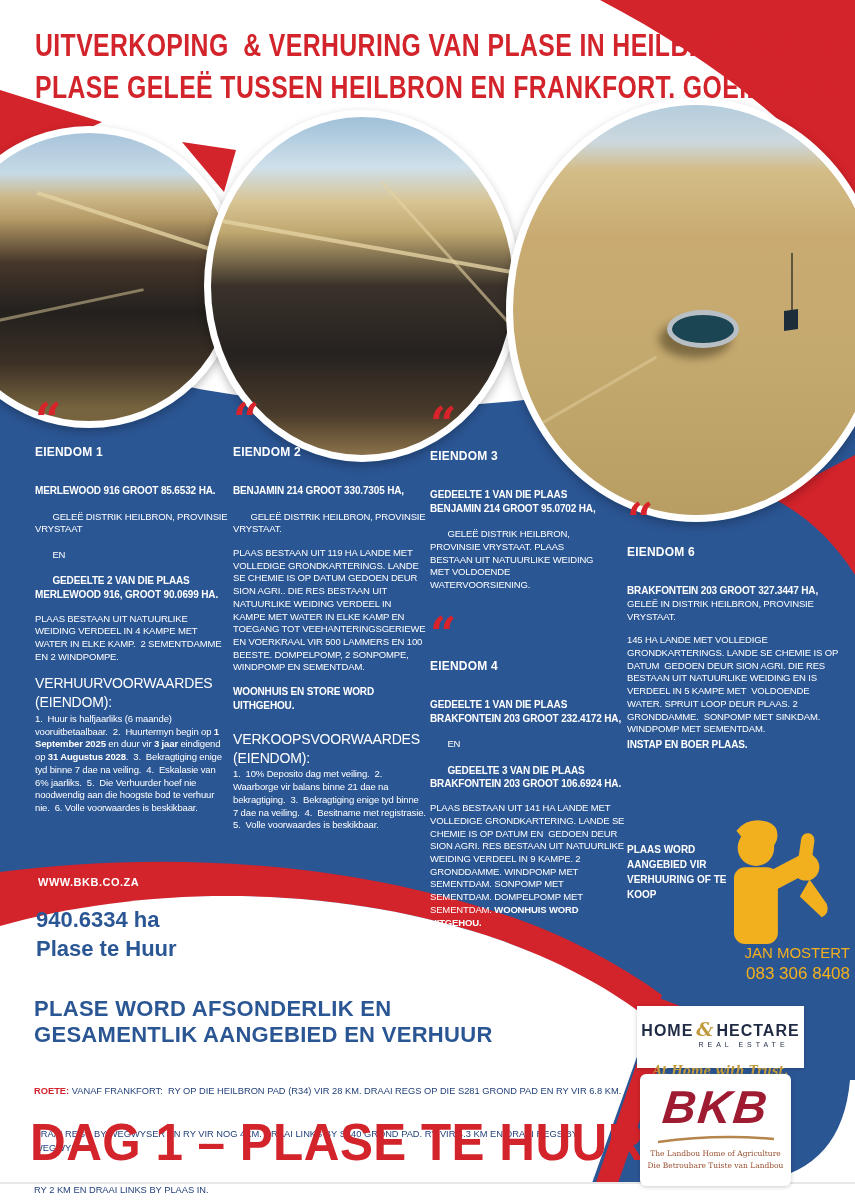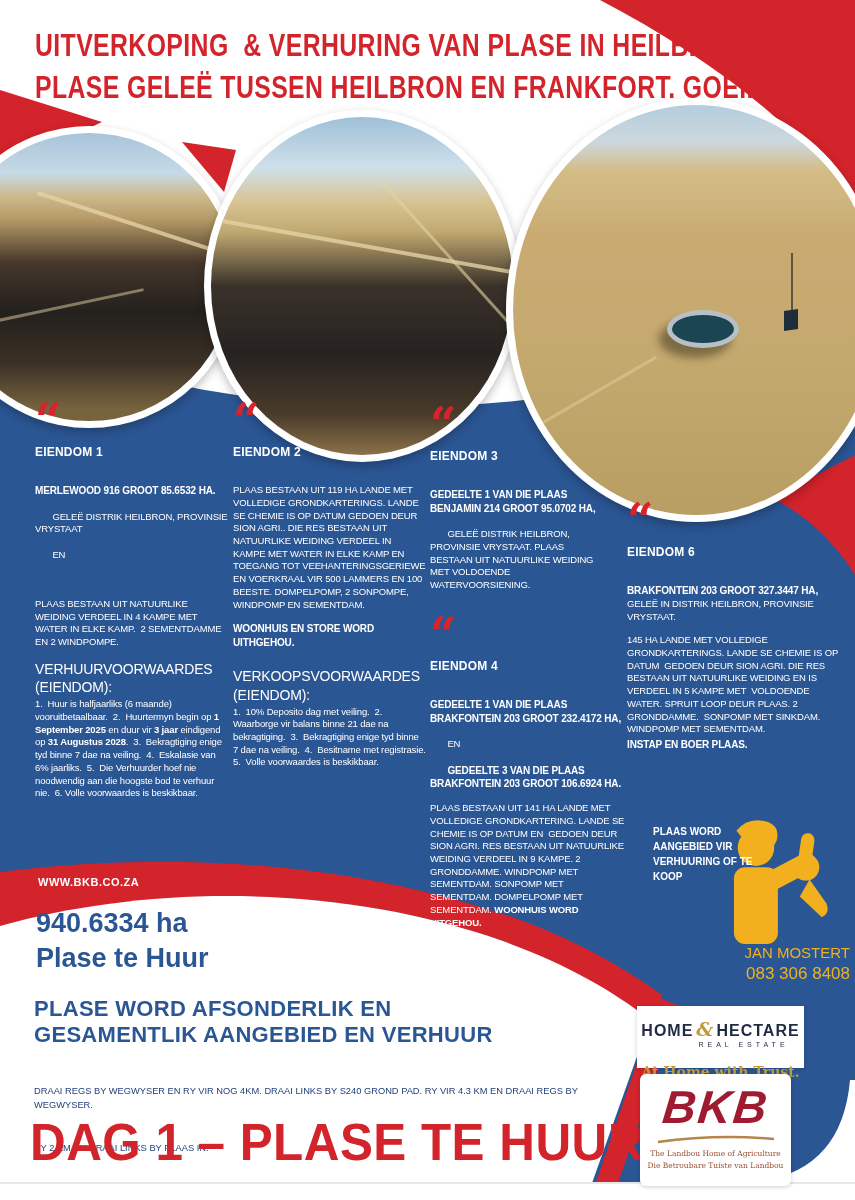--- a/index.html
+++ b/index.html
@@ -21,44 +21,44 @@
   .col{position:absolute;color:#fff;font-size:9.5px;line-height:1.34;letter-spacing:-.15px;z-index:2;}
   .col p{margin:0 0 11px 0;}
   .quote{display:block;font-family:"DejaVu Serif",serif;font-weight:700;color:#D8232A;font-size:46px;
          line-height:.55;height:24px;letter-spacing:-3px;}
   .plabel{font-weight:700;font-size:12px;letter-spacing:.2px;margin:12px 0 24px 0;}
   .pname{font-weight:700;font-size:10px;}
   .b{font-weight:700;}
   .tTitle{font-weight:400;font-size:14px;margin-bottom:1px;}
   
   .website{position:absolute;left:38px;top:876px;color:#fff;font-weight:700;font-size:11px;letter-spacing:.5px;z-index:3;text-align:right;}
-  .bigha{position:absolute;left:36px;top:906px;color:#2B5694;font-weight:700;font-size:27px;line-height:1.3;z-index:3;}
+  .bigha{position:absolute;left:36px;top:906px;color:#2B5694;font-weight:700;font-size:22px;line-height:1.3;z-index:3;}
   .offerlines{position:absolute;left:34px;top:996px;color:#2B5694;font-weight:700;font-size:22px;line-height:1.2;
               letter-spacing:.3px;z-index:3;}
   .route{position:absolute;left:34px;top:1056px;width:600px;color:#23417A;font-size:9.3px;line-height:1.52;z-index:3;}
   .route .lbl{color:#D3232B;font-weight:700;}
   .route span.line{display:block;}
   .dag{position:absolute;left:30px;top:1112px;color:#D3232B;font-weight:700;font-size:52px;letter-spacing:.5px;
        transform:scaleX(.95);transform-origin:left center;z-index:3;white-space:pre;}
   
-  .offer6{position:absolute;left:627px;top:824px;width:120px;color:#fff;font-weight:700;font-size:10px;
-          line-height:1.5;z-index:3;margin-left:26px;}
+  .offer6{position:absolute;left:627px;top:842px;width:120px;color:#fff;font-weight:700;font-size:10px;
+          line-height:1.5;z-index:3;}
   .agent{position:absolute;left:690px;top:944px;width:160px;text-align:right;color:#F2B01E;font-weight:400;
          z-index:3;line-height:1.25;}
   .agent .nm{font-size:15px;}
   .agent .ph{font-size:17px;}
   .thumbs{position:absolute;left:712px;top:816px;z-index:2;}
   
   .card{position:absolute;background:#fff;z-index:3;box-shadow:0 1px 4px rgba(0,0,0,.2);}
   .hh{left:637px;top:1006px;width:167px;height:62px;padding-top:12px;box-sizing:border-box;text-align:center;}
   .hh-row{display:flex;align-items:baseline;justify-content:center;gap:3px;}
   .hh-word{color:#1F2A44;font-weight:700;font-size:16px;letter-spacing:1px;}
   .hh-amp{color:#C19A3E;font-family:"DejaVu Serif",serif;font-style:italic;font-weight:700;font-size:19px;}
   .hh-sub{color:#1F2A44;font-size:7px;letter-spacing:4px;margin:1px 0 3px 46px;}
-  .hh-tag{color:#C19A3E;font-family:"DejaVu Serif",serif;font-weight:700;font-size:14px;margin-top:16px;}
+  .hh-tag{color:#C19A3E;font-family:"DejaVu Serif",serif;font-style:italic;font-weight:700;font-size:12px;margin-top:16px;}
   .bkb{left:640px;top:1074px;width:151px;height:112px;border-radius:6px;text-align:center;padding-top:10px;
        box-sizing:border-box;}
   .bkb-name{color:#9E1B32;font-weight:700;font-style:italic;font-size:46px;line-height:1;letter-spacing:2px;
             transform:skewX(-6deg);display:inline-block;}
   .bkb-tag{color:#9A5132;font-family:"DejaVu Serif",serif;font-size:7.5px;line-height:1.6;}
 </style>
 </head>
 <body>
 
 <div id="poster">
@@ -99,29 +99,31 @@
     <div class="panel" style="left:74%;top:50%;"></div>
     <div class="road" style="left:2%;top:70%;width:40%;height:3px;transform:rotate(-30deg);opacity:.45;"></div>
   </div>
 
   <section class="col" style="left:35px;top:408px;width:193px;">
     <span class="quote">“</span>
     <div class="plabel">EIENDOM 1</div>
     <p class="pre"><span class="pname">MERLEWOOD 916 GROOT 85.6532 HA.</span><br>
        <span>GELEË DISTRIK HEILBRON, PROVINSIE VRYSTAAT</span><br>
        <span>EN</span><br>
-       </p>
+       <span class="pname">GEDEELTE 2 VAN DIE PLAAS MERLEWOOD 916, GROOT 90.0699 HA.</span></p>
     <p class="pre">PLAAS BESTAAN UIT NATUURLIKE WEIDING VERDEEL IN 4 KAMPE MET WATER IN ELKE KAMP.  2 SEMENTDAMME EN 2 WINDPOMPE.</p>
     <div class="tTitle">VERHUURVOORWAARDES (EIENDOM):</div>
     <p class="pre"><span>1.  Huur is halfjaarliks (6 maande) vooruitbetaalbaar.  2.  Huurtermyn begin op </span><span class="b">1 September 2025</span><span> en duur vir </span><span class="b">3 jaar</span><span> eindigend op </span><span class="b">31 Augustus 2028</span><span>.  3.  Bekragtiging enige tyd binne 7 dae na veiling.  4.  Eskalasie van 6% jaarliks.  5.  Die Verhuurder hoef nie noodwendig aan die hoogste bod te verhuur nie.  6. Volle voorwaardes is beskikbaar.</span></p>
   </section>
 
   <section class="col" style="left:233px;top:408px;width:193px;">
     <span class="quote">“</span>
     <div class="plabel">EIENDOM 2</div>
+    <p class="pre"><span class="pname">BENJAMIN 214 GROOT 330.7305 HA,</span><br>
+       <span>GELEË DISTRIK HEILBRON, PROVINSIE VRYSTAAT.</span></p>
     <p class="pre">PLAAS BESTAAN UIT 119 HA LANDE MET VOLLEDIGE GRONDKARTERINGS. LANDE SE CHEMIE IS OP DATUM GEDOEN DEUR SION AGRI.. DIE RES BESTAAN UIT NATUURLIKE WEIDING VERDEEL IN KAMPE MET WATER IN ELKE KAMP EN TOEGANG TOT VEEHANTERINGSGERIEWE EN VOERKRAAL VIR 500 LAMMERS EN 100 BEESTE. DOMPELPOMP, 2 SONPOMPE, WINDPOMP EN SEMENTDAM.</p>
     <p class="pname" style="margin-bottom:18px;">WOONHUIS EN STORE WORD UITHGEHOU.</p>
     <div class="tTitle">VERKOOPSVOORWAARDES (EIENDOM):</div>
     <p class="pre">1.  10% Deposito dag met veiling.  2.  Waarborge vir balans binne 21 dae na bekragtiging.  3.  Bekragtiging enige tyd binne 7 dae na veiling.  4.  Besitname met registrasie.  5.  Volle voorwaardes is beskikbaar.</p>
   </section>
 
   <section class="col" style="left:430px;top:412px;width:178px;">
     <span class="quote">“</span>
     <div class="plabel">EIENDOM 3</div>
     <p class="pre"><span class="pname">GEDEELTE 1 VAN DIE PLAAS BENJAMIN 214 GROOT 95.0702 HA,</span><br>
@@ -169,20 +171,21 @@
   <div class="website">WWW.BKB.CO.ZA</div>
   <div class="bigha">
     <span>940.6334 ha</span><br>
     <span>Plase te Huur</span>
   </div>
   <div class="offerlines">
     <span>PLASE WORD AFSONDERLIK EN</span><br>
     <span>GESAMENTLIK AANGEBIED EN VERHUUR</span>
   </div>
   <div class="route pre">
+    <span class="line"><span class="lbl">ROETE:</span><span> VANAF FRANKFORT:  RY OP DIE HEILBRON PAD (R34) VIR 28 KM. DRAAI REGS OP DIE S281 GROND PAD EN RY VIR 6.8 KM.</span></span>
     <span class="line">DRAAI REGS BY WEGWYSER EN RY VIR NOG 4KM. DRAAI LINKS BY S240 GROND PAD. RY VIR 4.3 KM EN DRAAI REGS BY WEGWYSER.</span>
     <span class="line">RY 2 KM EN DRAAI LINKS BY PLAAS IN.</span>
     
     
   </div>
   <div class="dag">DAG 1 – PLASE TE HUUR</div>
 
   <div class="card hh">
     <div class="hh-row">
       <span class="hh-word">HOME</span>

